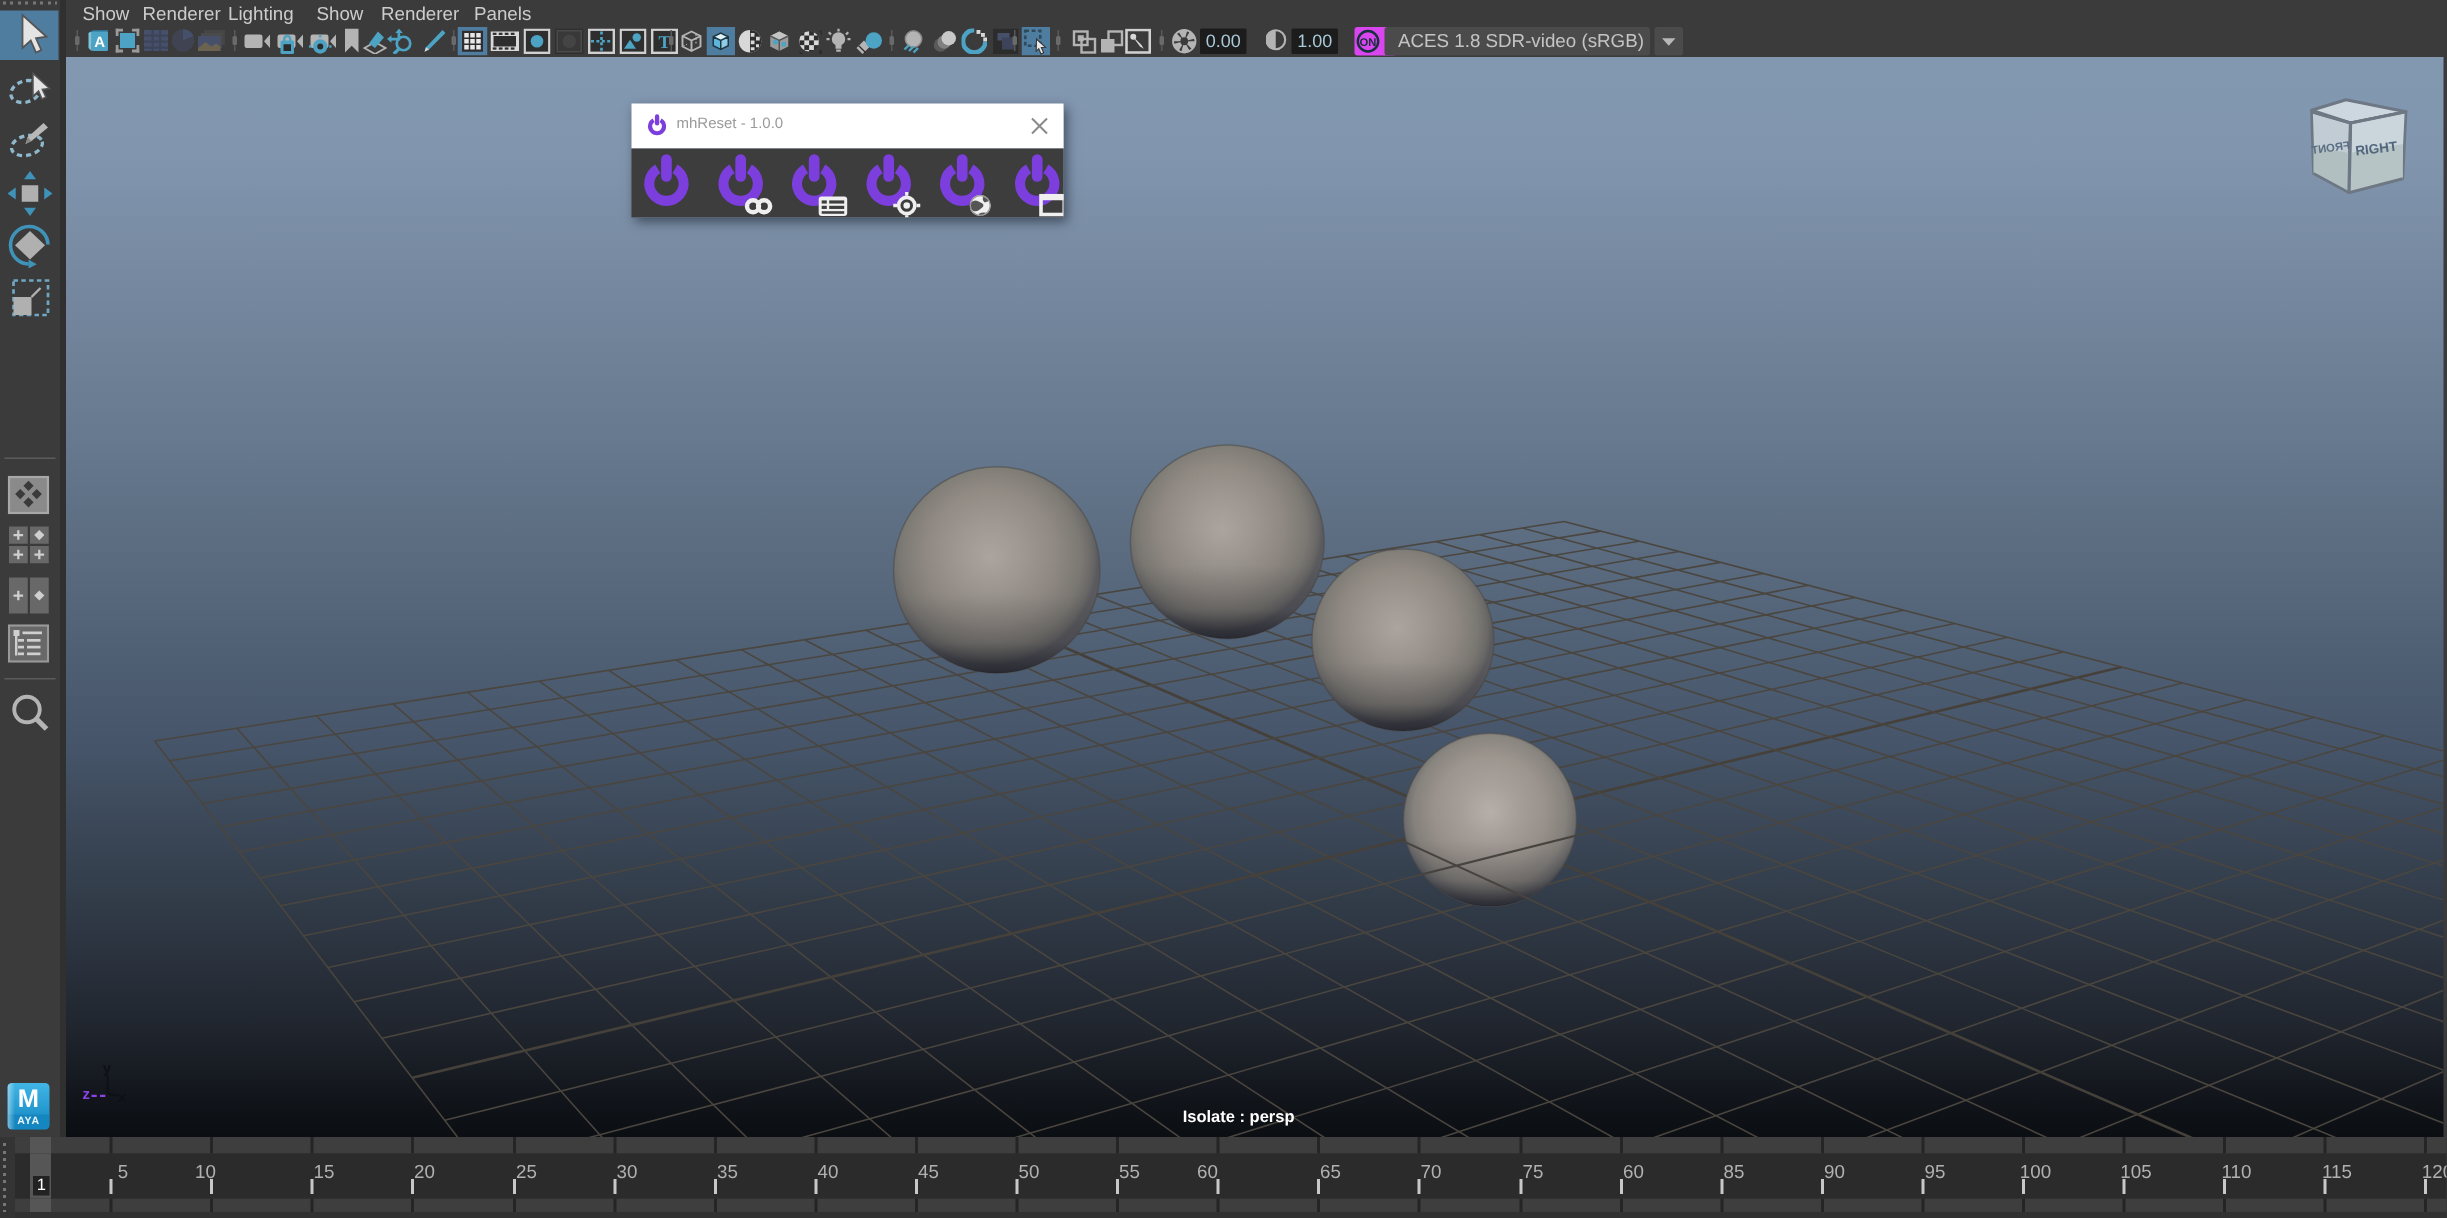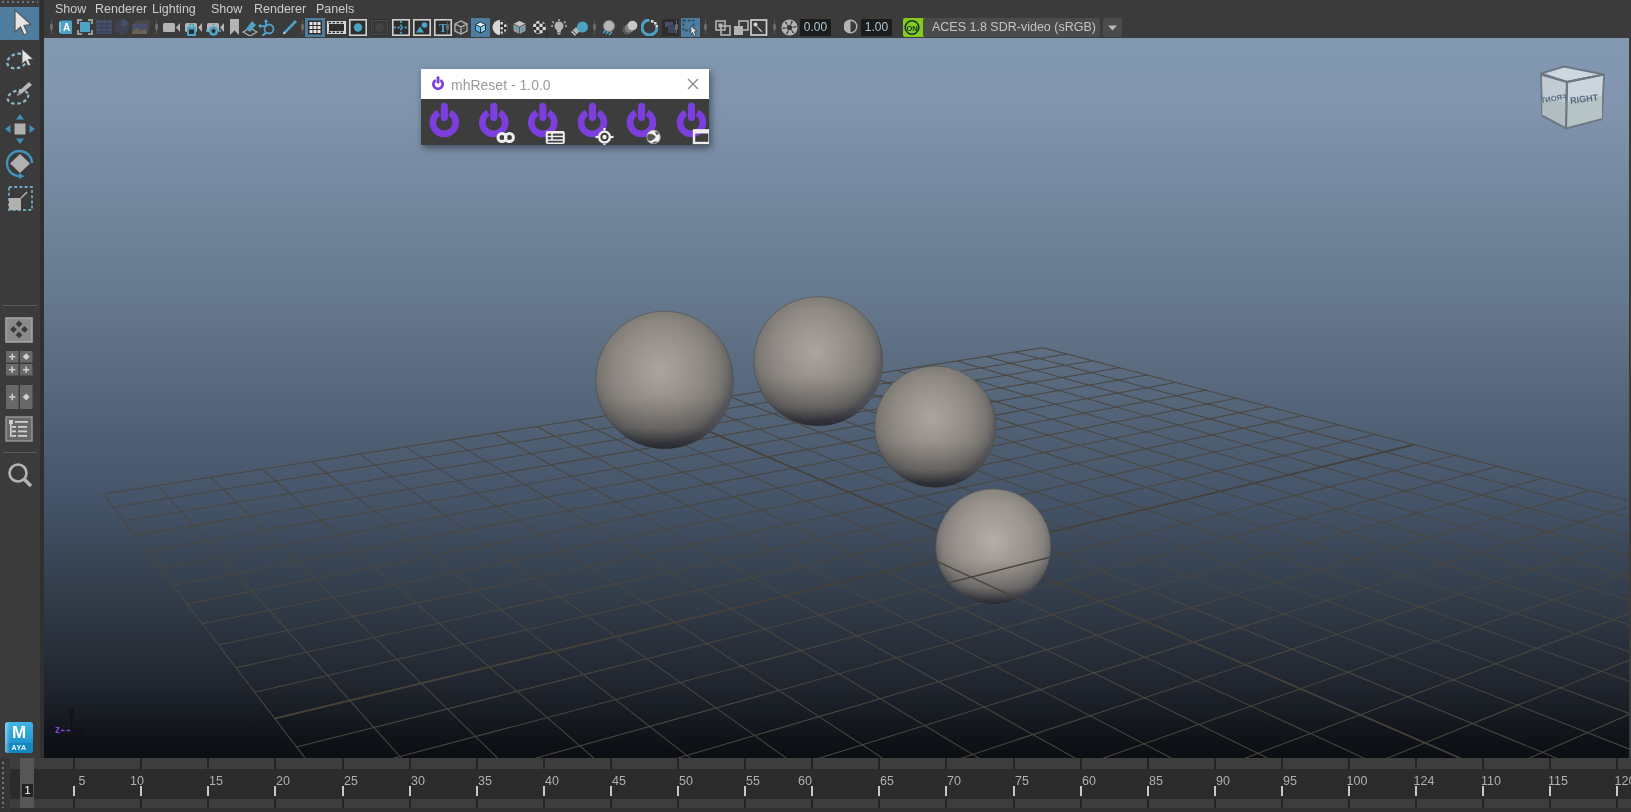--- a/index.html
+++ b/index.html
@@ -7,21 +7,21 @@
 #iconbar{position:absolute;left:44px;top:18px;right:0;height:20px;background:#3b3b3b}
 .ic{position:absolute;top:1px}
 .sep{position:absolute;top:2px;width:3px;height:14px}
 .sep:before{content:"";position:absolute;left:1px;top:0;width:1px;height:14px;background:#595959}
 .sep:after{content:"";position:absolute;left:0;top:4px;width:3px;height:6px;background:#6a6a6a;border-radius:1px}
 #sidebar{position:absolute;left:0;top:0;width:44px;height:758px;background:#3b3b3b;border-right:4px solid #303030}
 #viewport{position:absolute;left:44px;top:38px;width:1585px;height:720px;background:linear-gradient(to bottom,#8298b1 0%,#8195ae 9%,#66788d 36.4%,#455468 64.2%,#323c49 78%,#20252e 90%,#0e1116 98%,#0b0e12 100%);overflow:hidden}
 #isolate{position:absolute;left:0;width:819px;text-align:right;top:701px;color:#ffffff;font-size:11px;font-weight:bold}
 #mhwin{position:absolute;left:421px;top:69px;width:288px;height:76px;box-shadow:2px 3px 7px rgba(10,16,24,0.5)}
 #mhtitle{position:absolute;left:0;top:0;right:0;height:30px;background:#ffffff}
-#mhtitle .t{position:absolute;left:30px;top:8px;font-size:14px;color:#9a9a9a}
+#mhtitle .t{position:absolute;left:30px;top:8px;font-size:10px;color:#9a9a9a}
 #mhbody{position:absolute;left:0;top:30px;right:0;height:46px;background:#3d3d3d}
 #timeline{position:absolute;left:0;top:758px;width:1631px;height:54px;background:#343434}
 .tnum{position:absolute;top:5px;width:50px;text-align:center;color:#b0b0b0;font-size:12.5px}
 .ttick{position:absolute;top:17px;width:1.5px;height:10px;background:#c8c8c8}
 .stick{position:absolute;top:0;width:1.5px;height:11px;background:#252525}
 .toolico{position:absolute}
 </style></head><body>
 
 <div id="menubar">
  <span style="left:11px">Show</span>
@@ -301,21 +301,21 @@
       </g>
       <circle cx="8.5" cy="8.5" r="7.5" fill="none" stroke="#b4b4b4" stroke-width="1.2"></circle>
       <circle cx="8.5" cy="8.5" r="2.6" fill="#3b3b3b"></circle>
     </svg>
 <div style="position:absolute;left:756px;top:1px;width:31px;height:17px;background:#1c1c1c;color:#a9c9d8;font-size:12px;text-align:center;line-height:17px;border-radius:1px">0.00</div>
 <svg class="ic" style="left:800px;top:1px" width="14" height="17" viewBox="0 0 14 17">
       <path d="M6.5 1 A6.5 6.5 0 0 0 6.5 14 Z" fill="#b4b4b4"></path>
       <circle cx="6.5" cy="7.5" r="6.3" fill="none" stroke="#b4b4b4" stroke-width="1.4"></circle>
     </svg>
 <div style="position:absolute;left:817px;top:1px;width:31px;height:17px;background:#1c1c1c;color:#a9c9d8;font-size:12px;text-align:center;line-height:17px;border-radius:1px">1.00</div>
-<div style="position:absolute;left:859px;top:0px;width:28px;height:19px;background:#84cc16;border-radius:2px"><svg width="18" height="19">
+<div style="position:absolute;left:859px;top:0px;width:28px;height:19px;background:#d946ef;border-radius:2px"><svg width="18" height="19">
         <circle cx="9" cy="9.5" r="6.8" fill="none" stroke="#16303c" stroke-width="1.6"></circle>
         <text x="9" y="12.5" font-size="7.5" font-weight="bold" fill="#16303c" text-anchor="middle" font-family="Liberation Sans">ON</text>
       </svg></div>
 <div style="position:absolute;left:879px;top:0px;width:177px;height:19px;background:#4b4b4b;border-radius:2px;color:#c4c4c4;font-size:12.5px;line-height:19px;padding-left:9px">ACES 1.8 SDR-video (sRGB)</div>
 <div style="position:absolute;left:1059px;top:0px;width:19px;height:19px;background:#4b4b4b;border-radius:2px"><svg width="19" height="19">
         <path d="M5 7.5 L14 7.5 L9.5 12.5 Z" fill="#b8b8b8"></path>
       </svg></div>
 </div>
 
 <div id="sidebar">
@@ -526,20 +526,21 @@
 <polygon points="1498.3,60 1522,64 1522,90.4 1498.3,77.6" fill="#b2bfc1" stroke="none"></polygon>
 <polygon points="1522,64 1557.9,58 1557.9,81.1 1522,90.4" fill="#b7c4c5" stroke="none"></polygon>
 <line x1="1523" y1="44" x2="1522" y2="90.4" stroke="#6e7884" stroke-width="2.2"></line>
 <line x1="1497" y1="36.5" x2="1523" y2="44" stroke="#6e7884" stroke-width="2"></line>
 <line x1="1523" y1="44" x2="1560" y2="36.5" stroke="#6e7884" stroke-width="2"></line>
 <path d="M1498.3 77.6 L1522 90.4 L1557.9 81.1" fill="none" stroke="#6e7884" stroke-width="1.8"></path>
 <text x="1510" y="63" font-size="7.5" font-weight="bold" fill="#5a6e84" transform="scale(-1,1) translate(-3020,0) rotate(8 1510 63)" font-family="Liberation Sans" text-anchor="middle">FRONT</text>
 <text x="1540.5" y="64" font-size="9" font-weight="bold" fill="#52667c" transform="rotate(-7 1540.5 64)" font-family="Liberation Sans" text-anchor="middle">RIGHT</text>
 </g>
 </svg>
+<div id="isolate">Isolate : persp</div>
 </div>
 
 <div id="mhwin">
  <div id="mhtitle">
   <svg width="17" height="17" style="position:absolute;left:9px;top:6px" viewBox="0 0 17 17">
         <g transform="translate(1,1) scale(0.44)" fill="none" stroke="#7c3fdd">
 <path d="M 16 3.6 L 16 14" stroke-width="6.6" stroke-linecap="round"></path>
 <path d="M 21.3 9.32 A 10.6 10.6 0 1 1 10.7 9.32" stroke-width="6.2" fill="none"></path>
 </g>
       </svg>
@@ -699,21 +700,21 @@
 <div class="tnum" style="left:1054px">60</div>
 <div class="ttick" style="left:1070px"></div>
 <div class="tnum" style="left:1121px">85</div>
 <div class="ttick" style="left:1137px"></div>
 <div class="tnum" style="left:1188px">90</div>
 <div class="ttick" style="left:1204px"></div>
 <div class="tnum" style="left:1255px">95</div>
 <div class="ttick" style="left:1271px"></div>
 <div class="tnum" style="left:1322px">100</div>
 <div class="ttick" style="left:1338px"></div>
-<div class="tnum" style="left:1389px">124</div>
+<div class="tnum" style="left:1389px">105</div>
 <div class="ttick" style="left:1405px"></div>
 <div class="tnum" style="left:1456px">110</div>
 <div class="ttick" style="left:1472px"></div>
 <div class="tnum" style="left:1523px">115</div>
 <div class="ttick" style="left:1539px"></div>
 <div class="tnum" style="left:1590px">120</div>
 <div class="ttick" style="left:1606px"></div>
    <div style="position:absolute;left:10px;top:0;width:14px;height:30px;background:#565656"></div>
    <div style="position:absolute;left:12px;top:15px;width:11px;height:13px;background:#222;color:#fff;font-size:11px;text-align:center;line-height:13px">1</div>
  </div>

